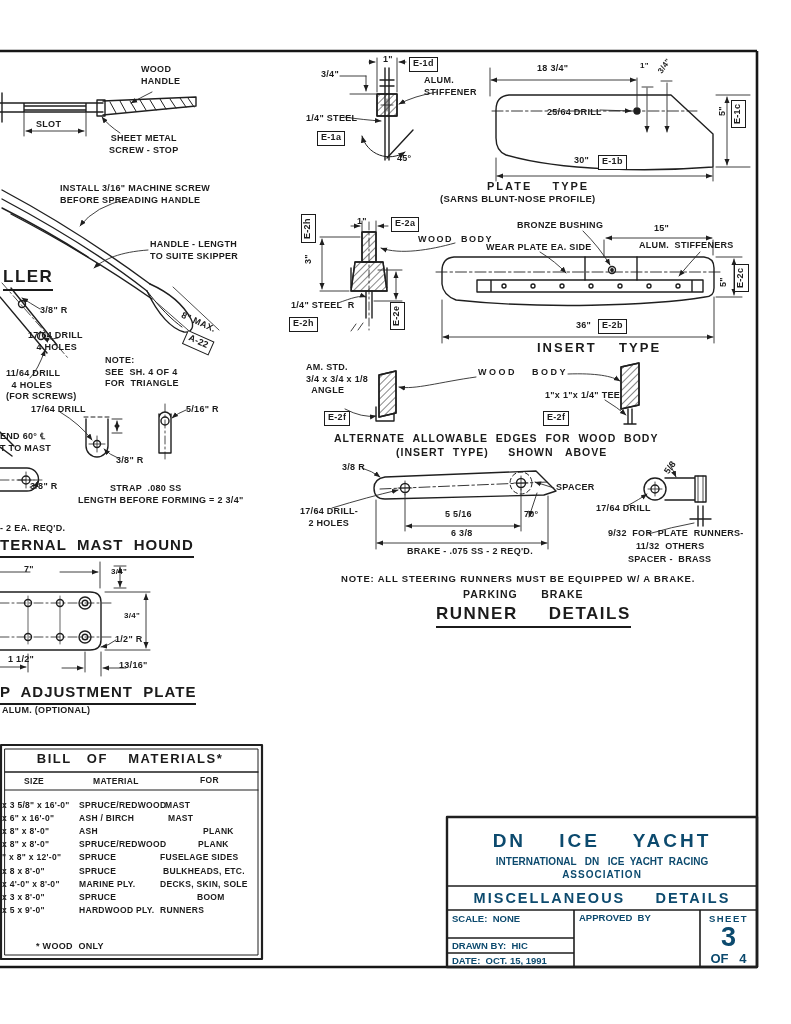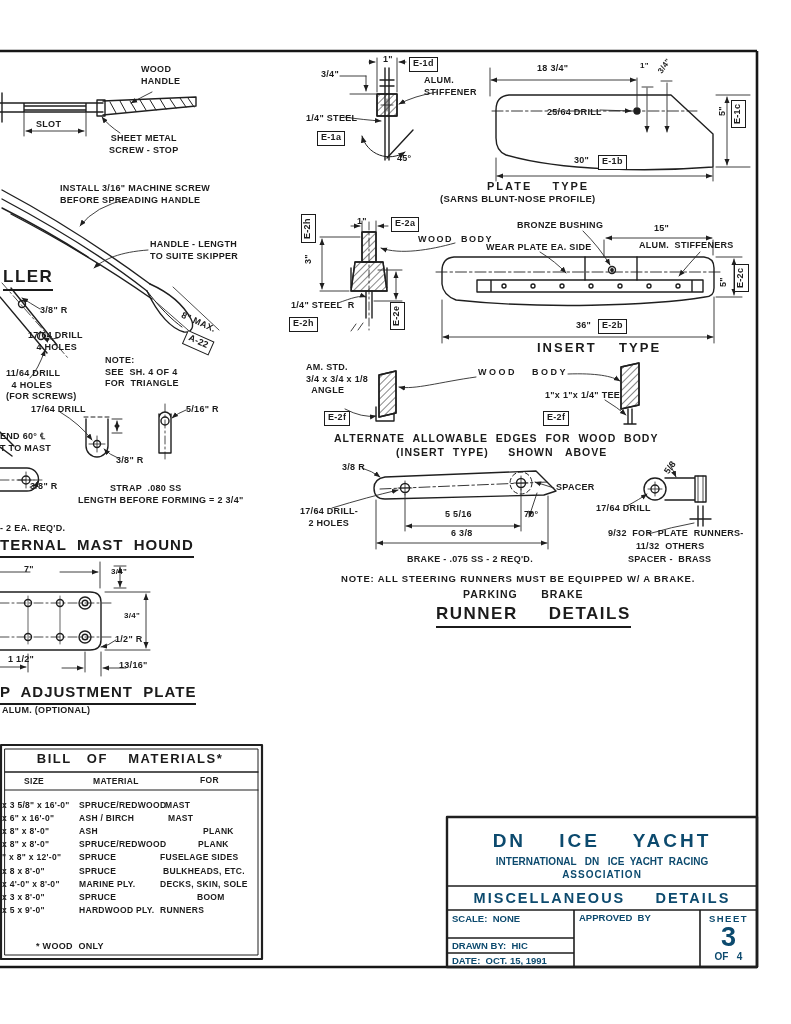--- a/index.html
+++ b/index.html
@@ -324,21 +324,21 @@
       <div class="lbl bx" style="left: 543px; top: 411px;">E-2f</div>
       <div class="lbl" style="left: 334px; top: 432px; font-size: 10.5px; letter-spacing: 1px;">ALTERNATE  ALLOWABLE  EDGES  FOR  WOOD  BODY</div>
       <div class="lbl" style="left: 396px; top: 446px; font-size: 10.5px; letter-spacing: 1px;">(INSERT  TYPE)     SHOWN   ABOVE</div>
       <div class="lbl" style="left: 342px; top: 462px;">3/8 R</div>
       <div class="lbl" style="left: 300px; top: 506px;">17/64 DRILL-
    2 HOLES</div>
       <div class="lbl" style="left: 445px; top: 509px;">5 5/16</div>
       <div class="lbl" style="left: 524px; top: 509px;">70°</div>
       <div class="lbl" style="left: 451px; top: 528px;">6 3/8</div>
       <div class="lbl" style="left: 556px; top: 482px;">SPACER</div>
-      <div class="lbl" style="left: 407px; top: 546px; margin-top: 8px;">BRAKE - .075 SS - 2 REQ'D.</div>
+      <div class="lbl" style="left: 407px; top: 546px;">BRAKE - .075 SS - 2 REQ'D.</div>
       <div class="lbl" style="left: 662px; top: 470px; transform: rotate(-55deg); transform-origin: 0px 0px;">5/8</div>
       <div class="lbl" style="left: 596px; top: 503px;">17/64 DRILL</div>
       <div class="lbl" style="left: 608px; top: 528px;">9/32  FOR  PLATE  RUNNERS-</div>
       <div class="lbl" style="left: 636px; top: 541px;">11/32  OTHERS</div>
       <div class="lbl" style="left: 628px; top: 554px;">SPACER -  BRASS</div>
       <div class="lbl" style="left: 341px; top: 573px; font-size: 9.5px; letter-spacing: 0.8px;">NOTE: ALL STEERING RUNNERS MUST BE EQUIPPED W/ A BRAKE.</div>
       <div class="lbl" style="left: 463px; top: 588px; font-size: 10.5px; letter-spacing: 1px;">PARKING      BRAKE</div>
       <div class="lbl un" style="left: 436px; top: 603px; font-size: 17px; letter-spacing: 1.5px;">RUNNER     DETAILS</div>
     </div>
 
@@ -381,18 +381,18 @@
 
   <div>
     <div class="tbt ctr" style="left:447px;top:830px;width:310px;font-size:19px;letter-spacing:3px;">DN    ICE    YACHT</div>
     <div class="tbt ctr" style="left:447px;top:856px;width:310px;font-size:10px;">INTERNATIONAL   DN   ICE  YACHT  RACING</div>
     <div class="tbt ctr" style="left:447px;top:869px;width:310px;font-size:10px;letter-spacing:1px;">ASSOCIATION</div>
     <div class="tbt ctr" style="left:447px;top:890px;width:310px;font-size:14.5px;letter-spacing:2px;">MISCELLANEOUS     DETAILS</div>
     <div class="tbt" style="left:452px;top:913px;font-size:9.5px;">SCALE:  NONE</div>
     <div class="tbt" style="left:579px;top:912px;font-size:9.5px;">APPROVED  BY</div>
     <div class="tbt ctr" style="left:700px;top:913px;width:57px;font-size:9.5px;letter-spacing:1.5px;">SHEET</div>
     <div class="tbt ctr" style="left:700px;top:922px;width:57px;font-size:27px;">3</div>
-    <div class="tbt ctr" style="left:700px;top:951px;width:57px;font-size:10px;">OF   4</div>
+    <div class="tbt ctr" style="left:700px;top:951px;width:57px;font-size:13px;">OF   4</div>
     <div class="tbt" style="left:452px;top:939.5px;font-size:9.5px;">DRAWN BY:  HIC</div>
     <div class="tbt" style="left:452px;top:955px;font-size:9.5px;">DATE:  OCT. 15, 1991</div>
   </div>
 
 </div>
 
 </body></html>

